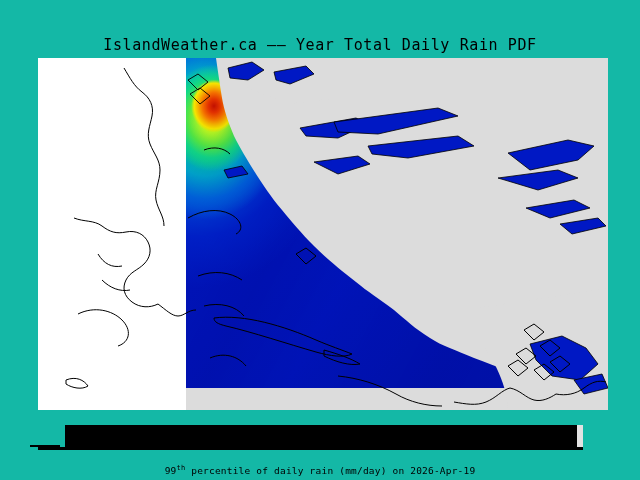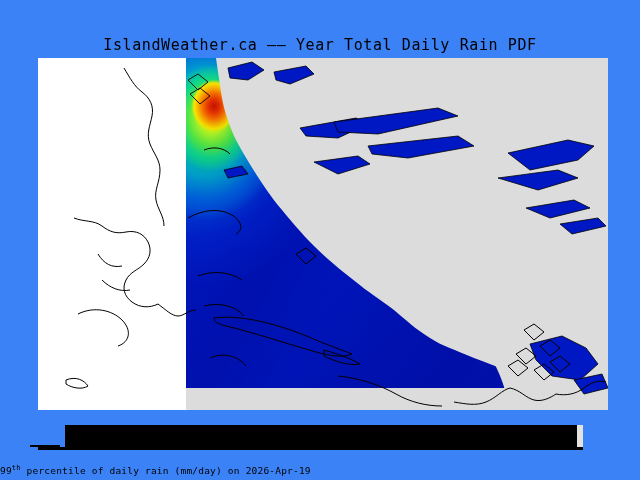--- a/index.html
+++ b/index.html
@@ -1,21 +1,21 @@
 <!DOCTYPE html>
 <html><head>
 <meta charset="utf-8">
 <style>
   html,body{margin:0;padding:0;background:#ffffff;}
   body{
     width:640px;height:480px;overflow:hidden;position:relative;
     font-family:"DejaVu Sans Mono","Liberation Mono",monospace;
     color:#000;
   }
-  #stage{position:absolute;left:0;top:0;width:640px;height:480px;background:#3b82f6;}
+  #stage{position:absolute;left:0;top:0;width:640px;height:480px;background:#14b8a6;}
 
   
   #title{
     position:absolute;left:0;top:36px;width:640px;
     text-align:center;
     font-size:15px;letter-spacing:.6px;
     color:#000;white-space:nowrap;
   }
 
   
@@ -63,21 +63,21 @@
   #cbar{
     position:absolute;left:0;top:0;width:512px;height:22px;
     background:linear-gradient(to right,#000 0%,#000 100%);
   }
   #cbar-tail{position:absolute;left:512px;top:0;width:6px;height:22px;background:#e2e2e2;}
   #cbar-baseline{position:absolute;left:38px;top:447px;width:545px;height:3px;background:#000;}
   #cbar-lead{position:absolute;left:30px;top:445px;width:30px;height:2px;background:#000;}
 
   
   #caption{
-    position:absolute;left:0;top:464px;width:640px;text-align:left;
+    position:absolute;left:0;top:464px;width:640px;text-align:center;
     font-size:9.5px;letter-spacing:.2px;color:#000;white-space:nowrap;
   }
   #caption sup{font-size:7px;vertical-align:super;}
 </style>
 </head>
 <body>
 
 <div id="stage">
 
   <div id="title">IslandWeather.ca —— Year Total Daily Rain PDF</div>

